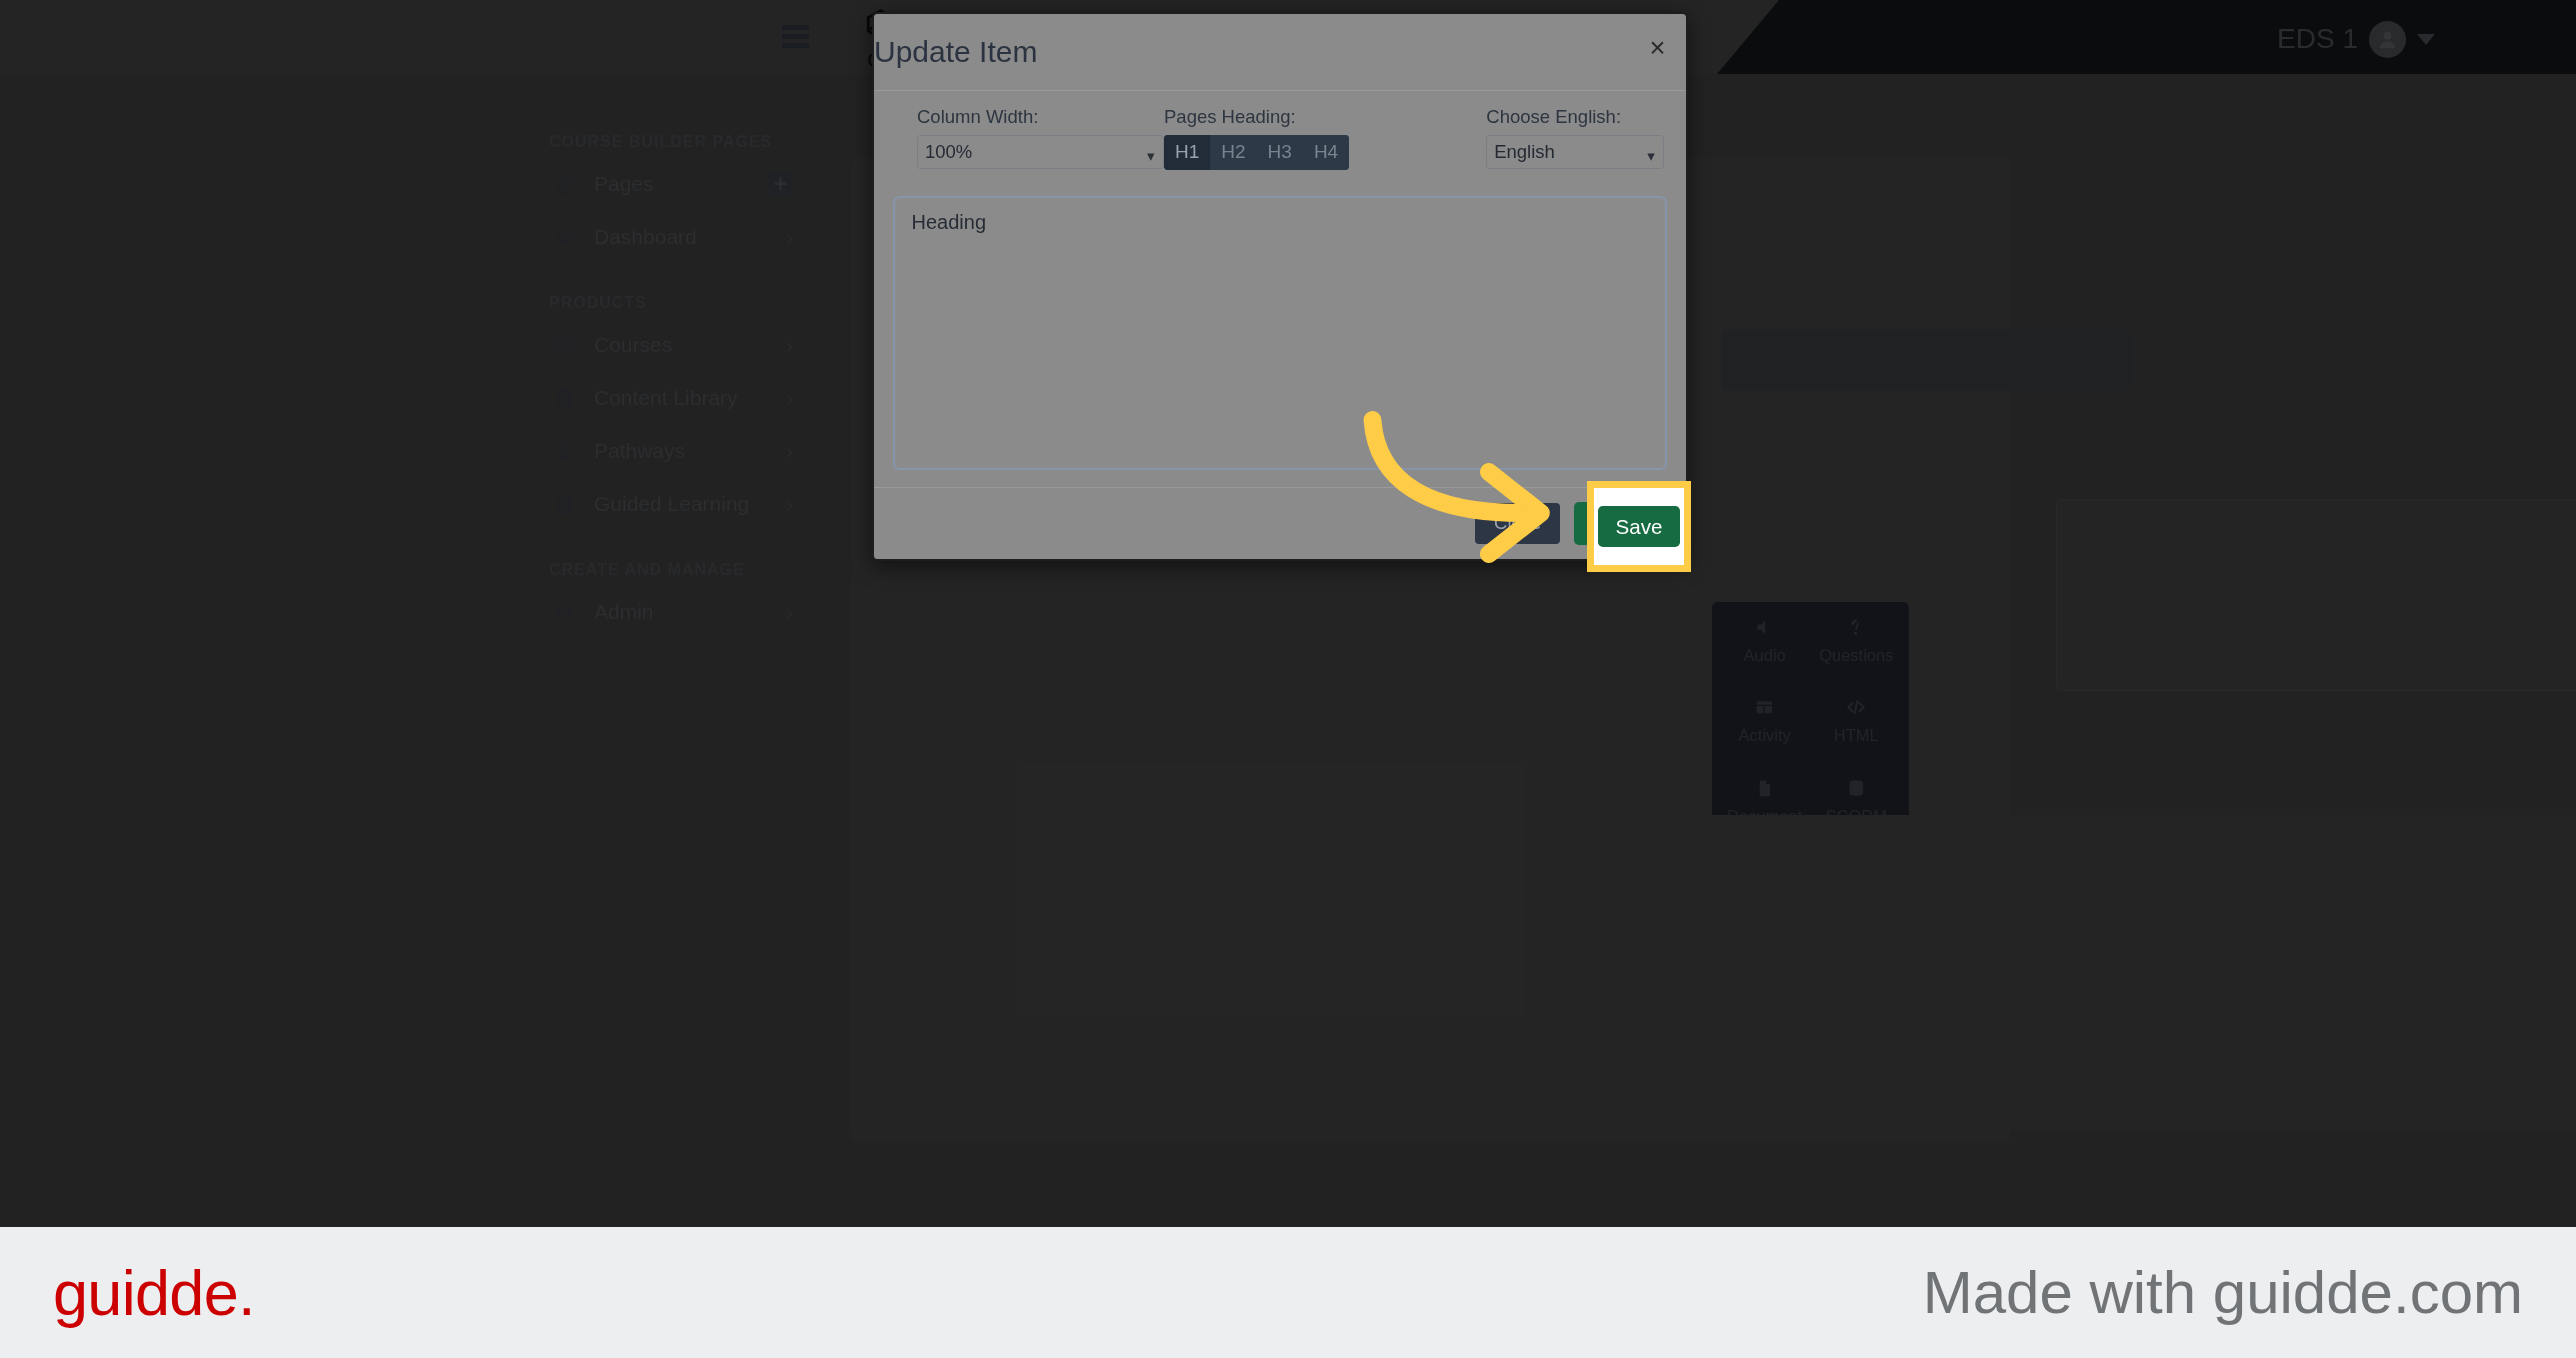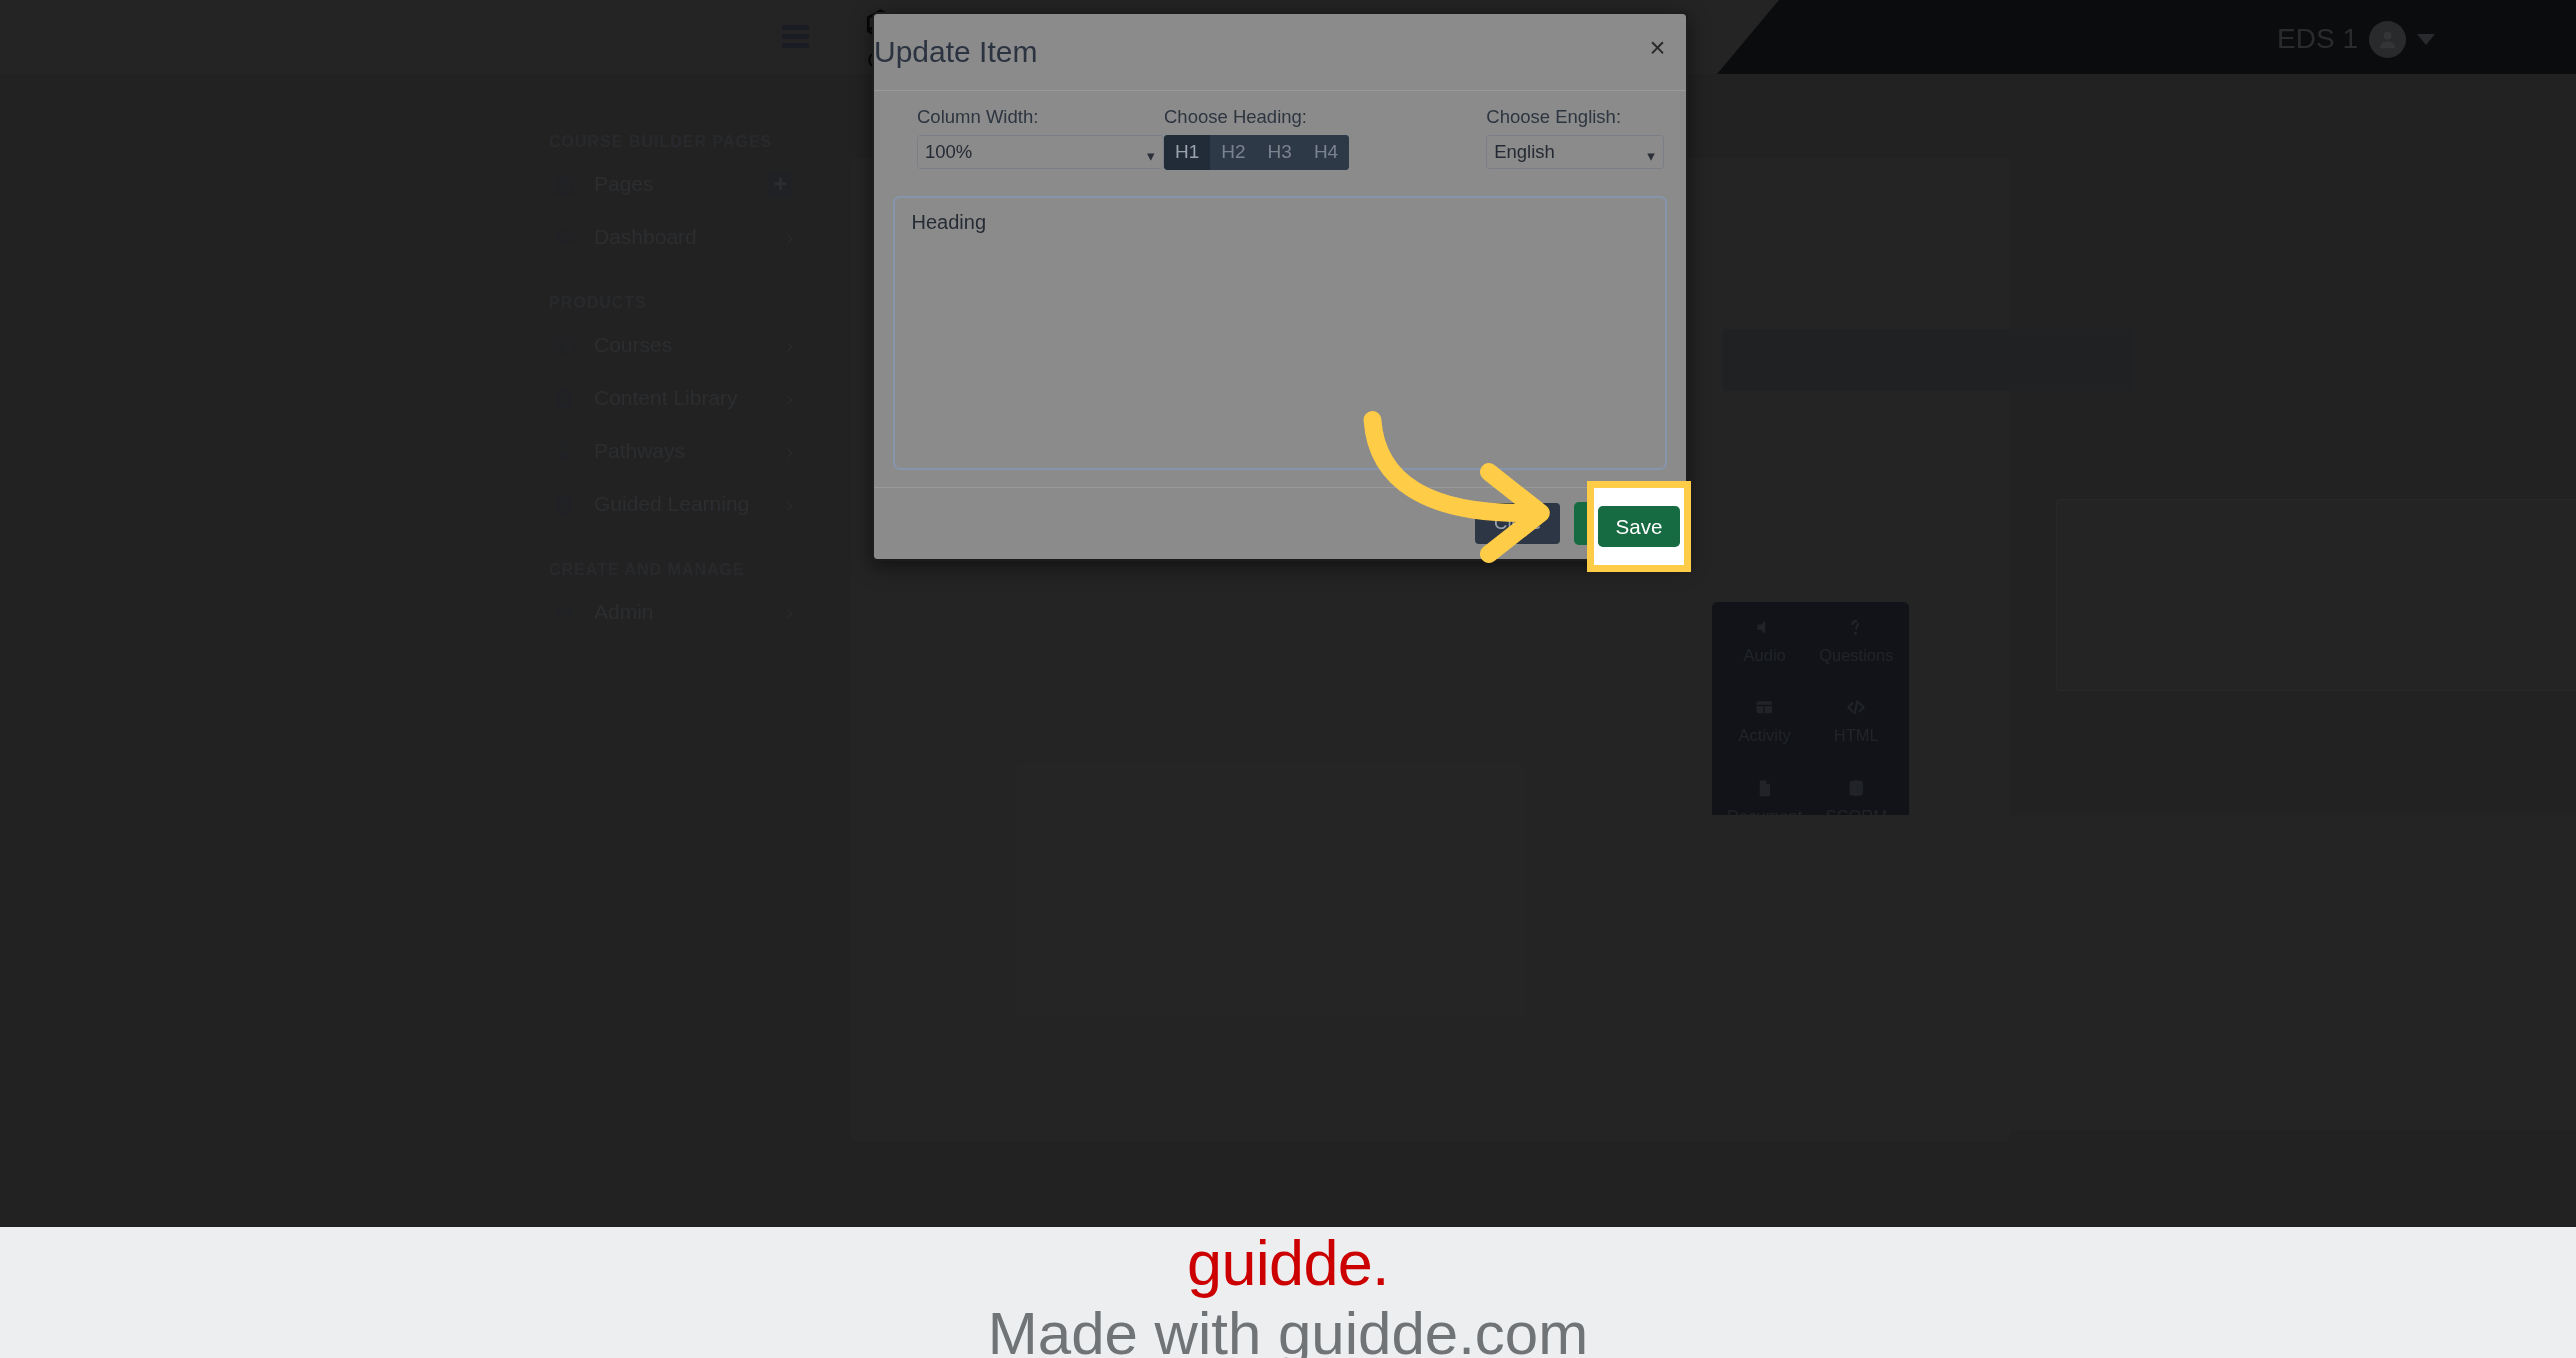--- a/index.html
+++ b/index.html
@@ -252,21 +252,20 @@
     z-index: 25; pointer-events: none;
   }
 
   
   .footer {
     position: absolute; left: 0; top: 1227px;
     width: 2576px; height: 131px;
     background: #edeef0;
     display: flex; align-items: center; justify-content: space-between;
     padding: 0 53px;
-    flex-direction: column;
   }
   .footer-logo {
     color: #cc0000; font-size: 63px; font-weight: normal; letter-spacing: -0.7px;
   }
   .footer-text { color: #707477; font-size: 60px; }
 </style>
 </head>
 <body>
 
 <div id="root">
@@ -544,21 +543,21 @@
           <div class="field-label">Column Width:</div>
           <div class="sel-wrap">
             <select class="sel">
               <option>100%</option>
             </select>
             <span class="sel-caret">▾</span>
           </div>
         </div>
 
         <div class="field-heading">
-          <div class="field-label">Choose Heading:</div>
+          <div class="field-label">Pages Heading:</div>
           <div class="hgroup">
             <button class="hbtn active">H1</button>
             <button class="hbtn">H2</button>
             <button class="hbtn">H3</button>
             <button class="hbtn">H4</button>
           </div>
         </div>
 
         <div class="field-language">
           <div class="field-label">Choose English:</div>

